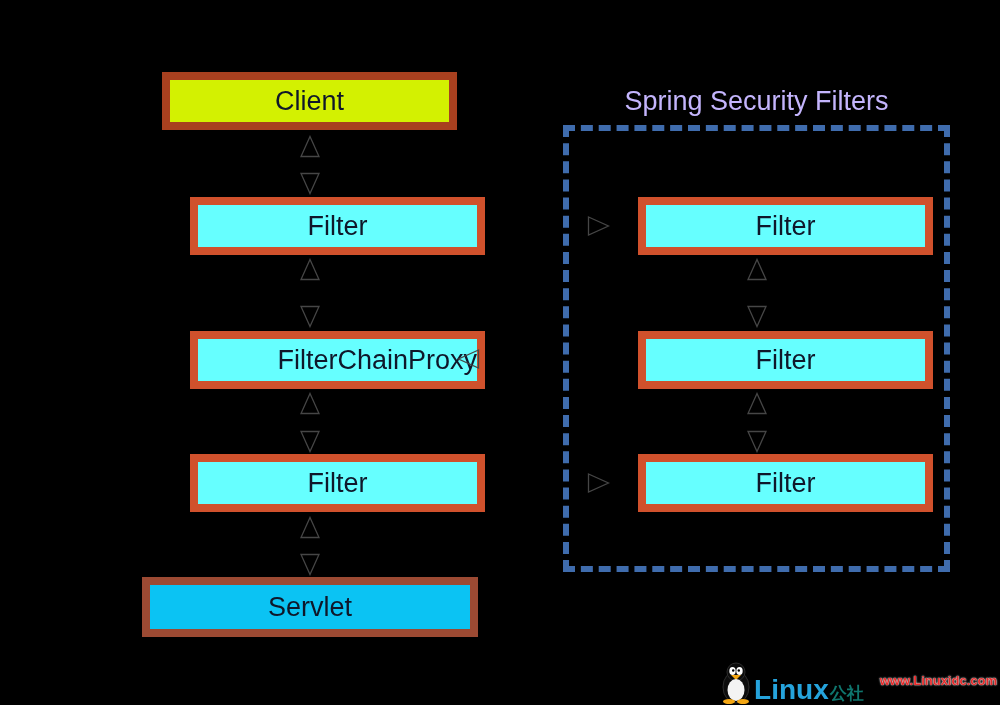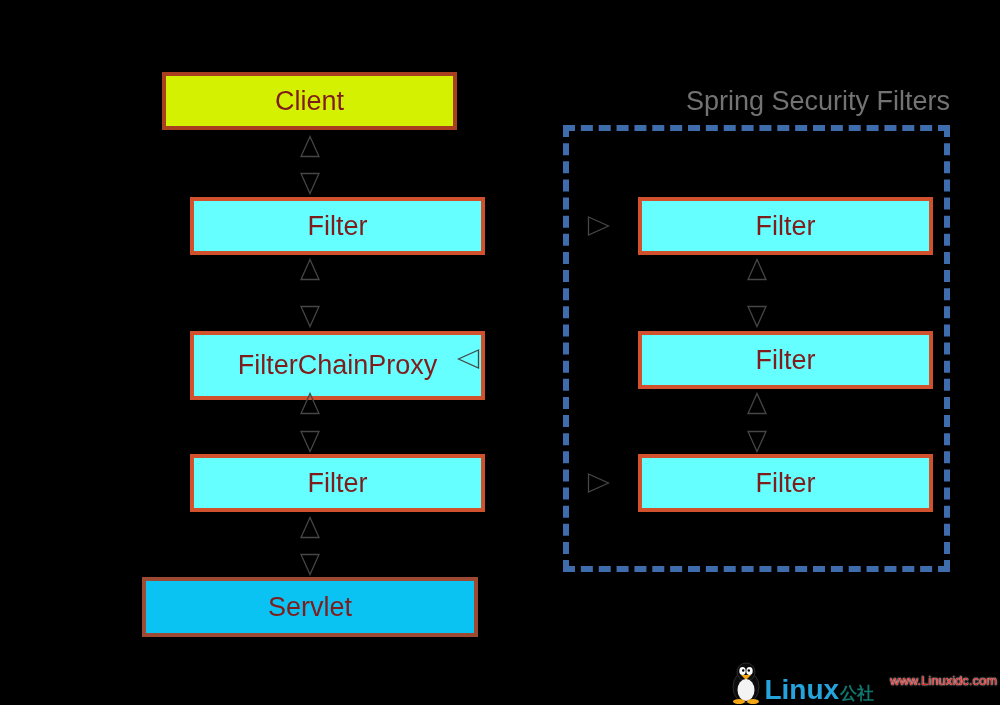--- a/index.html
+++ b/index.html
@@ -2,62 +2,62 @@
 <html><head>
 <meta charset="utf-8">
 <style>
   html,body{margin:0;padding:0;background:#000;}
   .stage{
     position:relative;width:1000px;height:705px;background:#000;overflow:hidden;
     font-family:"Liberation Sans", sans-serif;
   }
   .box{
     position:absolute;display:flex;align-items:center;justify-content:center;
-    box-sizing:border-box;border:4px solid #7f1d1d;font-size:27px;color:#7f1d1d;
+    box-sizing:border-box;border:8px solid #7f1d1d;font-size:27px;color:#0f172a;
   }
   .client{background:#d3f101;border-color:#a8401f;}
   .cyan{background:#66ffff;border-color:#d0512c;margin-left:28px;}
   .servlet{background:#0bc3f3;border-color:#9c4a33;text-align:center;}
   .group-frame{
     position:absolute;left:563px;top:125px;width:387px;height:447px;
     box-sizing:border-box;border:6px dashed #3f6cad;background:transparent;
   }
   .group-title{
-    position:absolute;left:563px;top:86px;width:387px;text-align:right;
-    font-size:27px;color:#737373;
+    position:absolute;left:563px;top:86px;width:387px;text-align:center;
+    font-size:27px;color:#c4b5fd;
   }
   .arrow{position:absolute;}
   .watermark{
     position:absolute;right:3px;bottom:1px;display:flex;align-items:flex-end;
   }
   .wm-text{display:flex;flex-direction:row;line-height:1;margin-left:2px;}
   .wm-row1{display:flex;align-items:baseline;}
   .wm-brand{font-size:28px;font-weight:bold;color:#25a3dc;letter-spacing:0px;}
   .wm-suffix{font-size:17px;font-weight:bold;color:#0f766e;margin-left:1px;}
   .wm-url{
-    font-size:13px;font-weight:normal;color:#e62a2a;margin-top:-2px;
+    font-size:13px;font-weight:bold;color:#e62a2a;margin-top:-2px;
     text-shadow:0 0 1px #ffffff, 0 0 2px #ffffff;
     padding-left:16px;
   }
 </style>
 </head>
 <body>
 
 <div class="stage">
 
   <div class="group-title">Spring Security Filters</div>
   <div class="group-frame"></div>
 
   <div class="box client" style="left:162px;top:72px;width:295px;height:58px;">
     <span>Client</span>
   </div>
   <div class="box cyan" style="left:162px;top:197px;width:295px;height:58px;">
     <span>Filter</span>
   </div>
-  <div class="box cyan" style="left:162px;top:331px;width:295px;height:69px;">
+  <div class="box cyan" style="left:162px;top:331px;width:295px;height:58px;justify-content:flex-end;">
     <span>FilterChainProxy</span>
   </div>
   <div class="box cyan" style="left:162px;top:454px;width:295px;height:58px;">
     <span>Filter</span>
   </div>
   <div class="box servlet" style="left:142px;top:577px;width:336px;height:60px;">
     <span>Servlet</span>
   </div>
 
   <div class="box cyan" style="left:610px;top:197px;width:295px;height:58px;">

